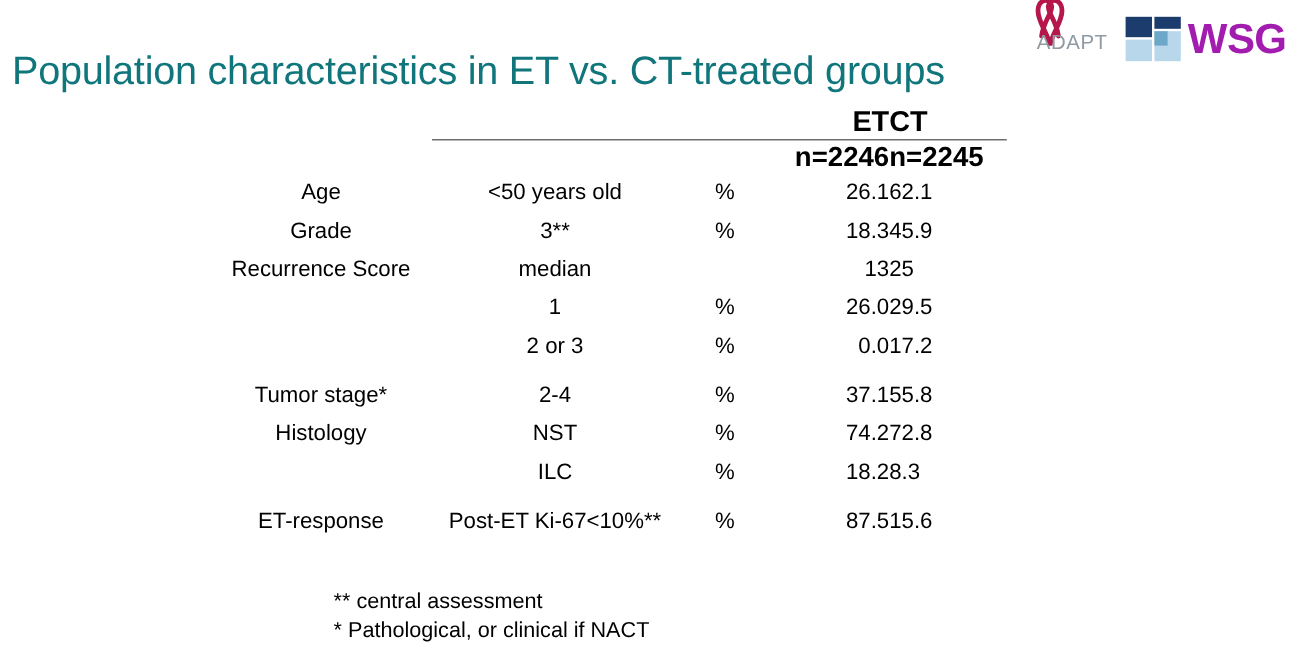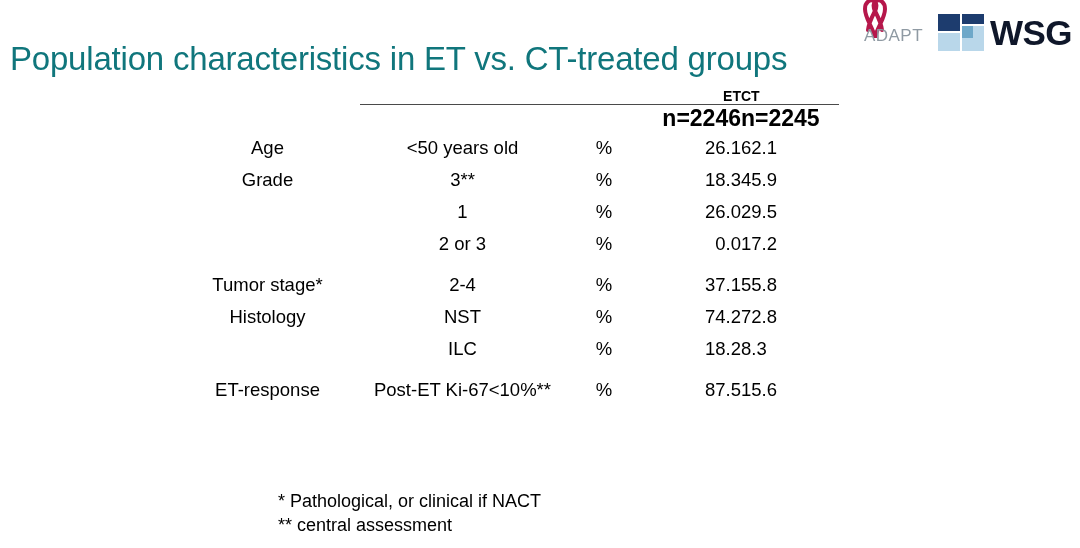--- a/index.html
+++ b/index.html
@@ -63,21 +63,21 @@
   }
   .wsg-dark-1 { left: 0;   top: 2px;  width: 22px; height: 17px; background: #1d3c6e; }
   .wsg-dark-2 { left: 24px; top: 2px; width: 22px; height: 10px; background: #1d3c6e; }
   .wsg-light-1 { left: 0;  top: 21px; width: 22px; height: 18px; background: #b9d7ea; }
   .wsg-light-2 { left: 24px; top: 14px; width: 22px; height: 25px; background: #b9d7ea; }
   .wsg-mid { left: 24px; top: 14px; width: 11px; height: 12px; background: #6ea8c9; }
   .wsg-text {
     font-family: "Liberation Sans", sans-serif;
     font-weight: bold;
     font-size: 35px;
-    color: #0f172a;
+    color: #a21caf;
     letter-spacing: -0.5px;
     line-height: 1;
   }
 
   
   .slide-title {
     position: absolute;
     left: 10px;
     top: 40px;
     font-family: "Liberation Sans", sans-serif;
@@ -106,21 +106,21 @@
     vertical-align: bottom;
   }
   .col-cat    { width: 185px; text-align: center; }
   .col-desc   { width: 205px; text-align: center; }
   .col-unit   { width: 78px;  text-align: center; }
   .col-et     { width: 98px;  text-align: right; padding-right: 8px; }
   .col-ct     { width: 98px;  text-align: left; padding-right: 6px; }
 
   .hdr-row th {
     font-weight: bold;
-    font-size: 14px;
+    font-size: 24px;
     padding-bottom: 4px;
   }
   .rule-row td {
     padding: 0;
     height: 1px;
   }
   .rule {
     border-bottom: 1.4px solid #4a4a4a;
     height: 0;
     width: 100%;
@@ -219,20 +219,27 @@
       </tr>
 
       <tr class="body-row">
         <td class="col-cat">Grade</td>
         <td class="col-desc">3**</td>
         <td class="col-unit">%</td>
         <td class="col-et">18.3</td>
         <td class="col-ct">45.9</td>
       </tr>
 
+      <tr class="body-row">
+        <td class="col-cat">Recurrence Score</td>
+        <td class="col-desc">median</td>
+        <td class="col-unit"></td>
+        <td class="col-et">13</td>
+        <td class="col-ct">25</td>
+      </tr>
 
 
       <tr class="body-row">
         <td class="col-cat"></td>
         <td class="col-desc">1</td>
         <td class="col-unit">%</td>
         <td class="col-et">26.0</td>
         <td class="col-ct">29.5</td>
       </tr>
 
@@ -282,15 +289,15 @@
         <td class="col-unit">%</td>
         <td class="col-et">87.5</td>
         <td class="col-ct">15.6</td>
       </tr>
 
     </tbody>
   </table>
 </div>
 
 <div class="footnotes">
+  <div class="footnote">** central assessment</div>
   <div class="footnote">* Pathological, or clinical if NACT</div>
-  <div class="footnote">** central assessment</div>
 </div>
 
 </body></html>

